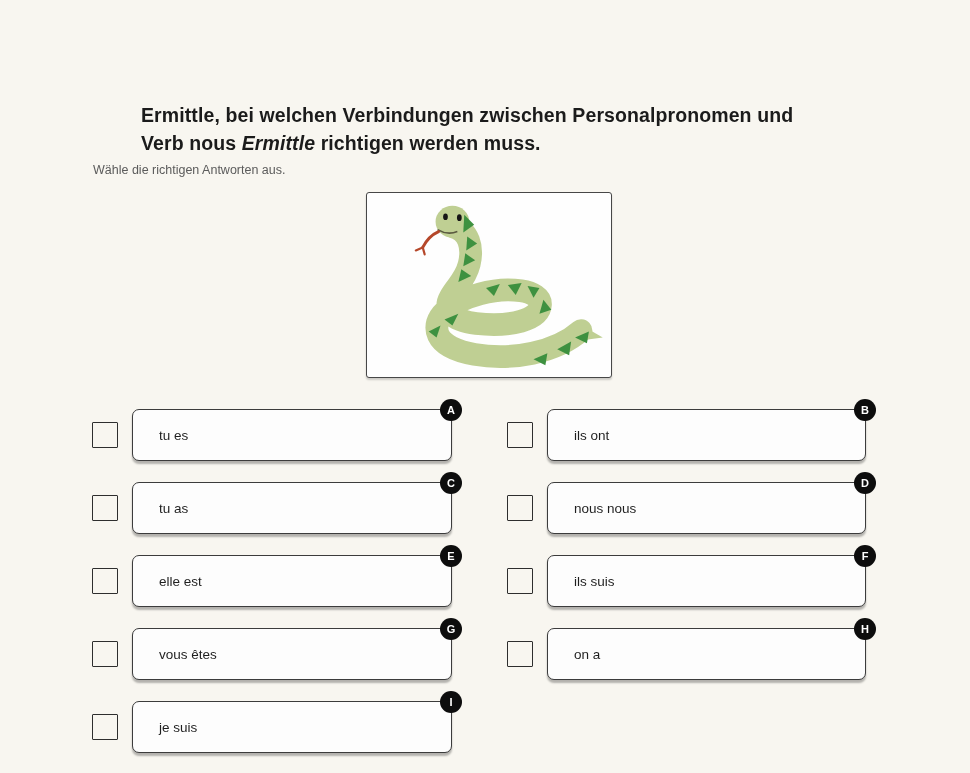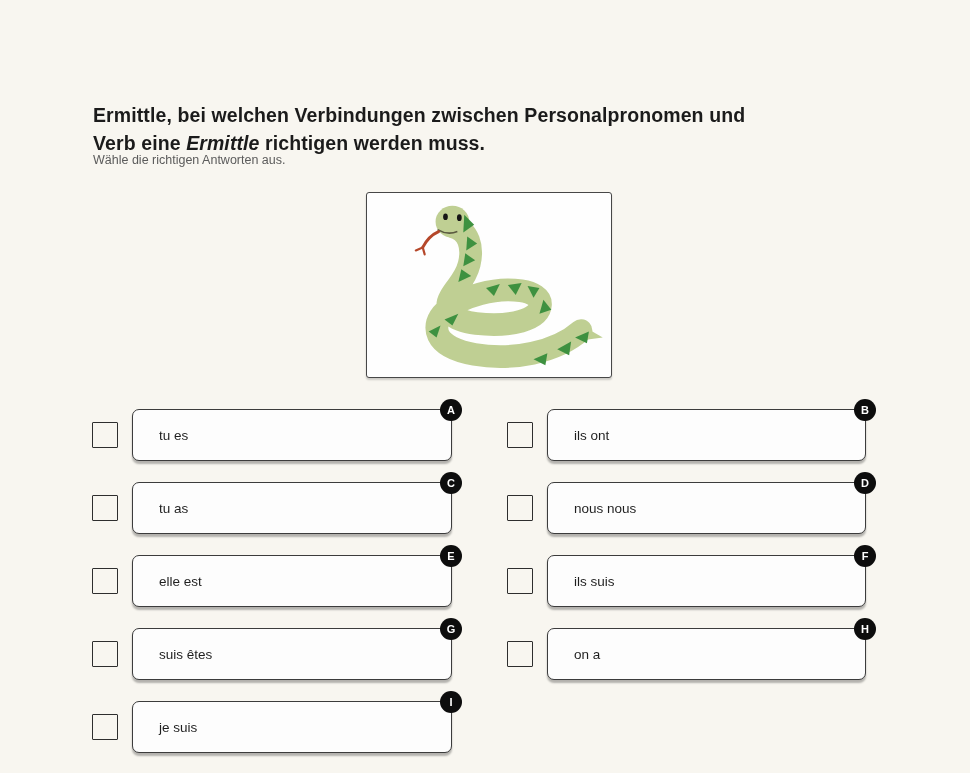--- a/index.html
+++ b/index.html
@@ -11,24 +11,24 @@
     overflow:hidden;
   }
   .stage { position:absolute; inset:0; }
 
   
   .title {
     position:absolute; left:93px; top:88px; width:810px;
     font-size:19.5px; font-weight:700; color:#1b1b1b;
     line-height:28px; letter-spacing:0.1px;
   }
-  .title .line { display:block; }
+  .title .line { display:block;margin-left:48px; }
   .title .it { font-style:italic; }
   .subtitle {
-    position:absolute; left:93px; top:153px;
+    position:absolute; left:93px; top:163px;
     font-size:12.5px; color:#5b5b5b;
   }
 
   
   .image-frame {
     position:absolute; left:366px; top:192px;
     width:246px; height:186px; box-sizing:border-box;
     background:#fefefe;
     border:1.6px solid #474747; border-radius:3px;
     box-shadow:0 2px 2px rgba(0,0,0,0.18);
@@ -68,21 +68,21 @@
     line-height:1;
   }
 </style>
 </head>
 <body>
 
 <div class="stage">
 
   <h1 class="title">
     <span class="line">Ermittle, bei welchen Verbindungen zwischen Personalpronomen und</span>
-    <span class="line"><span>Verb eine </span><span class="it">Ermittle</span><span> richtigen werden muss.</span></span>
+    <span class="line"><span>Verb nous </span><span class="it">Ermittle</span><span> richtigen werden muss.</span></span>
   </h1>
 
   <div class="subtitle">Wähle die richtigen Antworten aus.</div>
 
   <div class="image-frame">
     <svg viewBox="0 0 246 186" aria-hidden="true">
 
       <path d="M 86 34 C 103 38 107 55 103 72 C 99 88 90 94 84 105
                C 76 119 86 129 110 132 C 145 136 174 128 175 113
                C 176 98 142 94 114 102 C 84 110 64 126 72 144
@@ -141,21 +141,21 @@
       <div class="checkbox"></div>
       <div class="option-box">
         <span class="option-label">elle est</span>
         <span class="option-badge">E</span>
       </div>
     </div>
 
     <div class="option-cell">
       <div class="checkbox"></div>
       <div class="option-box">
-        <span class="option-label">suis êtes</span>
+        <span class="option-label">vous êtes</span>
         <span class="option-badge">G</span>
       </div>
     </div>
 
     <div class="option-cell">
       <div class="checkbox"></div>
       <div class="option-box">
         <span class="option-label">je suis</span>
         <span class="option-badge">I</span>
       </div>

